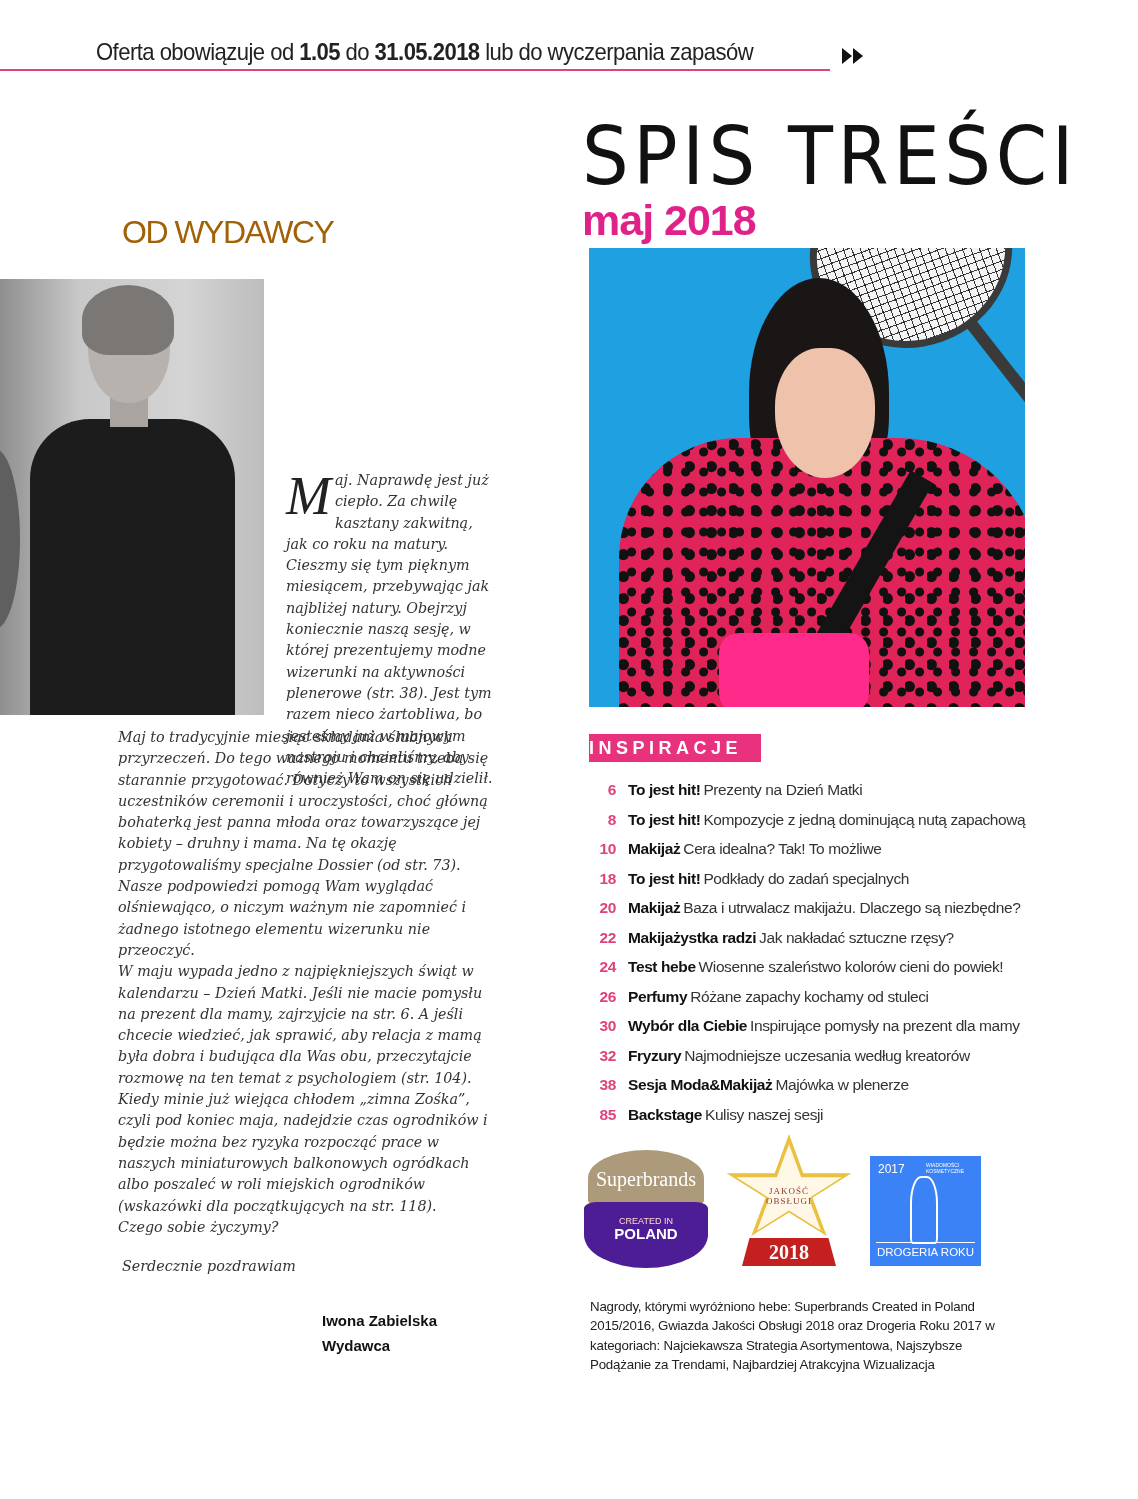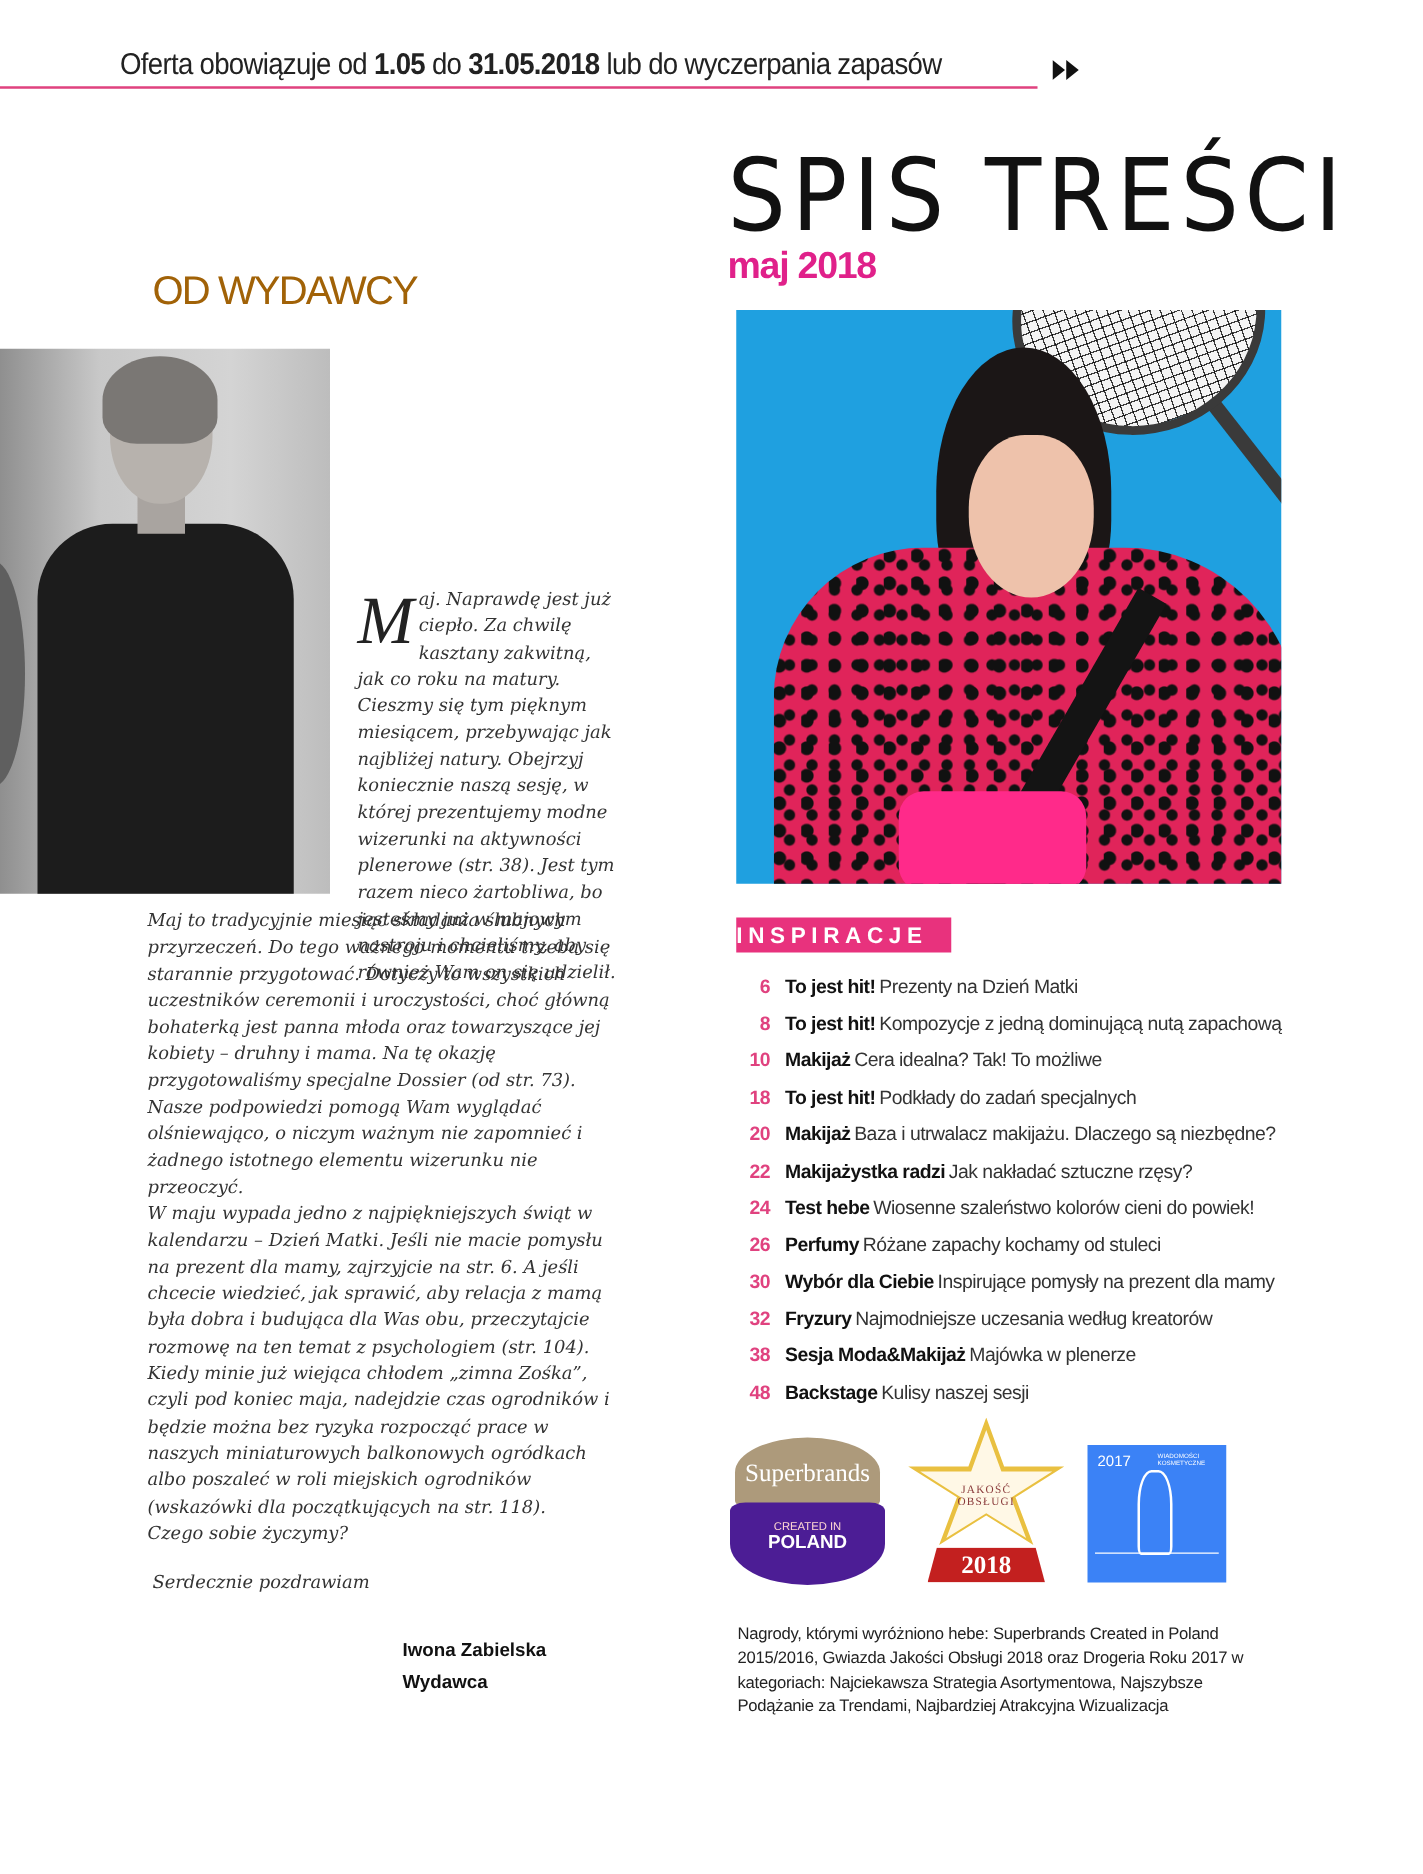--- a/index.html
+++ b/index.html
@@ -23,21 +23,21 @@
 
   .letter { left:118px; top:470px; width:380px; font-family:"DejaVu Serif", serif; font-style:italic; font-size:14.3px; line-height:21.3px; color:#333; }
   .letter .wrap-top { margin-left:168px; }
   .dropcap { float:left; font-family:"Liberation Serif", serif; font-style:italic; font-size:54px; line-height:40px; margin:6px 4px 0 0; color:#222; }
   .letter p { margin:0; }
   .greeting { left:122px; top:1258px; font-family:"DejaVu Serif", serif; font-style:italic; font-size:14.3px; color:#333; }
   .signature { left:322px; top:1308px; font-size:15px; font-weight:bold; line-height:25px; color:#111; }
 
   
   .toc-title { left:582px; top:112px; font-size:80px; font-weight:normal; letter-spacing:5px; color:#111; line-height:90px; font-family:"DejaVu Sans", sans-serif; transform:scaleX(0.92); transform-origin:left top; }
-  .toc-sub { left:582px; top:196px; font-size:30px; font-weight:bold; color:#e0218a; letter-spacing:-1px; }
+  .toc-sub { left:582px; top:196px; font-size:43px; font-weight:bold; color:#e0218a; letter-spacing:-1px; }
   .cover { left:589px; top:248px; width:436px; height:459px; background:#1fa0e0; overflow:hidden; }
   .racket-head { position:absolute; left:220px; top:-90px; width:190px; height:175px; border-radius:50%; border:7px solid #3a3a3a; background-image:repeating-linear-gradient(0deg,#3a3a3a 0 1px,#f4f4f4 1px 8px),repeating-linear-gradient(90deg,#3a3a3a 0 1px,transparent 1px 8px); background-blend-mode:multiply; transform:rotate(-20deg); }
   .racket-handle { position:absolute; left:360px; top:55px; width:12px; height:130px; background:#3a3a3a; transform:rotate(-38deg); transform-origin:top; }
   .model-hair { position:absolute; left:160px; top:30px; width:140px; height:230px; border-radius:50% 50% 40% 40%; background:#1b1616; }
   .model-face { position:absolute; left:186px; top:100px; width:100px; height:130px; border-radius:45% 45% 50% 50%; background:#eec2ab; }
   .model-body { position:absolute; left:30px; top:190px; width:420px; height:300px; border-radius:120px 140px 0 0; background:radial-gradient(circle at 20% 30%,#111 0 5px,transparent 6px) 0 0/22px 22px, radial-gradient(circle at 70% 70%,#111 0 4px,transparent 5px) 0 0/18px 20px, #e0245a; }
   .model-bag { position:absolute; left:130px; top:385px; width:150px; height:80px; border-radius:20px; background:#ff2a8a; }
   .model-strap { position:absolute; left:250px; top:210px; width:26px; height:280px; background:#141414; transform:rotate(30deg); }
 
   .section-badge { left:589px; top:734px; width:172px; height:28px; background:#e8327d; color:#fff; font-weight:bold; font-size:18px; letter-spacing:4.5px; line-height:28px; box-sizing:border-box; }
@@ -58,21 +58,21 @@
   .award-star { position:absolute; left:140px; top:0; width:130px; height:136px; }
   .star-shape { position:absolute; left:0; top:0; width:130px; height:112px; background:#e9c040; clip-path:polygon(50% 0%,61% 35%,98% 35%,68% 57%,79% 91%,50% 70%,21% 91%,32% 57%,2% 35%,39% 35%); }
   .star-inner { position:absolute; left:10px; top:10px; width:110px; height:95px; background:#fff8e6; clip-path:polygon(50% 0%,61% 35%,98% 35%,68% 57%,79% 91%,50% 70%,21% 91%,32% 57%,2% 35%,39% 35%); }
   .star-text { position:absolute; left:0; top:52px; width:130px; text-align:center; font-family:"Liberation Serif", serif; font-size:9px; color:#8a3b3b; letter-spacing:1px; line-height:10px; }
   .star-base { position:absolute; left:18px; top:104px; width:94px; height:28px; background:#c3201f; color:#fff; font-family:"Liberation Serif", serif; font-weight:bold; font-size:20px; text-align:center; line-height:28px; clip-path:polygon(8% 0,92% 0,100% 100%,0 100%); }
   .award-dr { position:absolute; left:286px; top:22px; width:111px; height:110px; background:#3b82f6; color:#fff; }
   .dr-year { position:absolute; left:8px; top:6px; font-size:12px; }
   .dr-pub { position:absolute; left:56px; top:6px; font-size:5px; line-height:6px; }
   .dr-figure { position:absolute; left:40px; top:20px; width:24px; height:64px; border:2px solid #fff; border-radius:40% 40% 10% 10%; }
   .dr-line { position:absolute; left:6px; top:86px; width:99px; height:1px; background:#fff; }
-  .dr-label { position:absolute; left:0; top:90px; width:111px; text-align:center; font-weight:normal; font-size:11.5px;margin-top:20px; }
+  .dr-label { position:absolute; left:0; top:90px; width:111px; text-align:center; font-weight:normal; font-size:11.5px; }
 
   .awards-note { left:590px; top:1297px; width:420px; font-size:13.3px; line-height:19.4px; color:#222; letter-spacing:-0.2px; }
 </style>
 </head>
 <body>
 
 <div class="abs offer">
   <span>Oferta obowiązuje od </span><b>1.05</b><span> do </span><b>31.05.2018</b><span> lub do wyczerpania zapasów</span>
 </div>
 <div class="abs offer-line"></div>
@@ -174,21 +174,21 @@
       <span class="toc-num">32</span>
       <span class="toc-cat">Fryzury</span>
       <span class="toc-desc">Najmodniejsze uczesania według kreatorów</span>
     </div>
   <div class="toc-item">
       <span class="toc-num">38</span>
       <span class="toc-cat">Sesja Moda&amp;Makijaż</span>
       <span class="toc-desc">Majówka w plenerze</span>
     </div>
   <div class="toc-item">
-      <span class="toc-num">48</span>
+      <span class="toc-num">85</span>
       <span class="toc-cat">Backstage</span>
       <span class="toc-desc">Kulisy naszej sesji</span>
     </div>
 </div>
 
 <div class="abs awards">
   <div class="award-sb">
     <div class="sb-top">Superbrands</div>
     <div class="sb-bottom">
       <div class="l1">CREATED IN</div>

